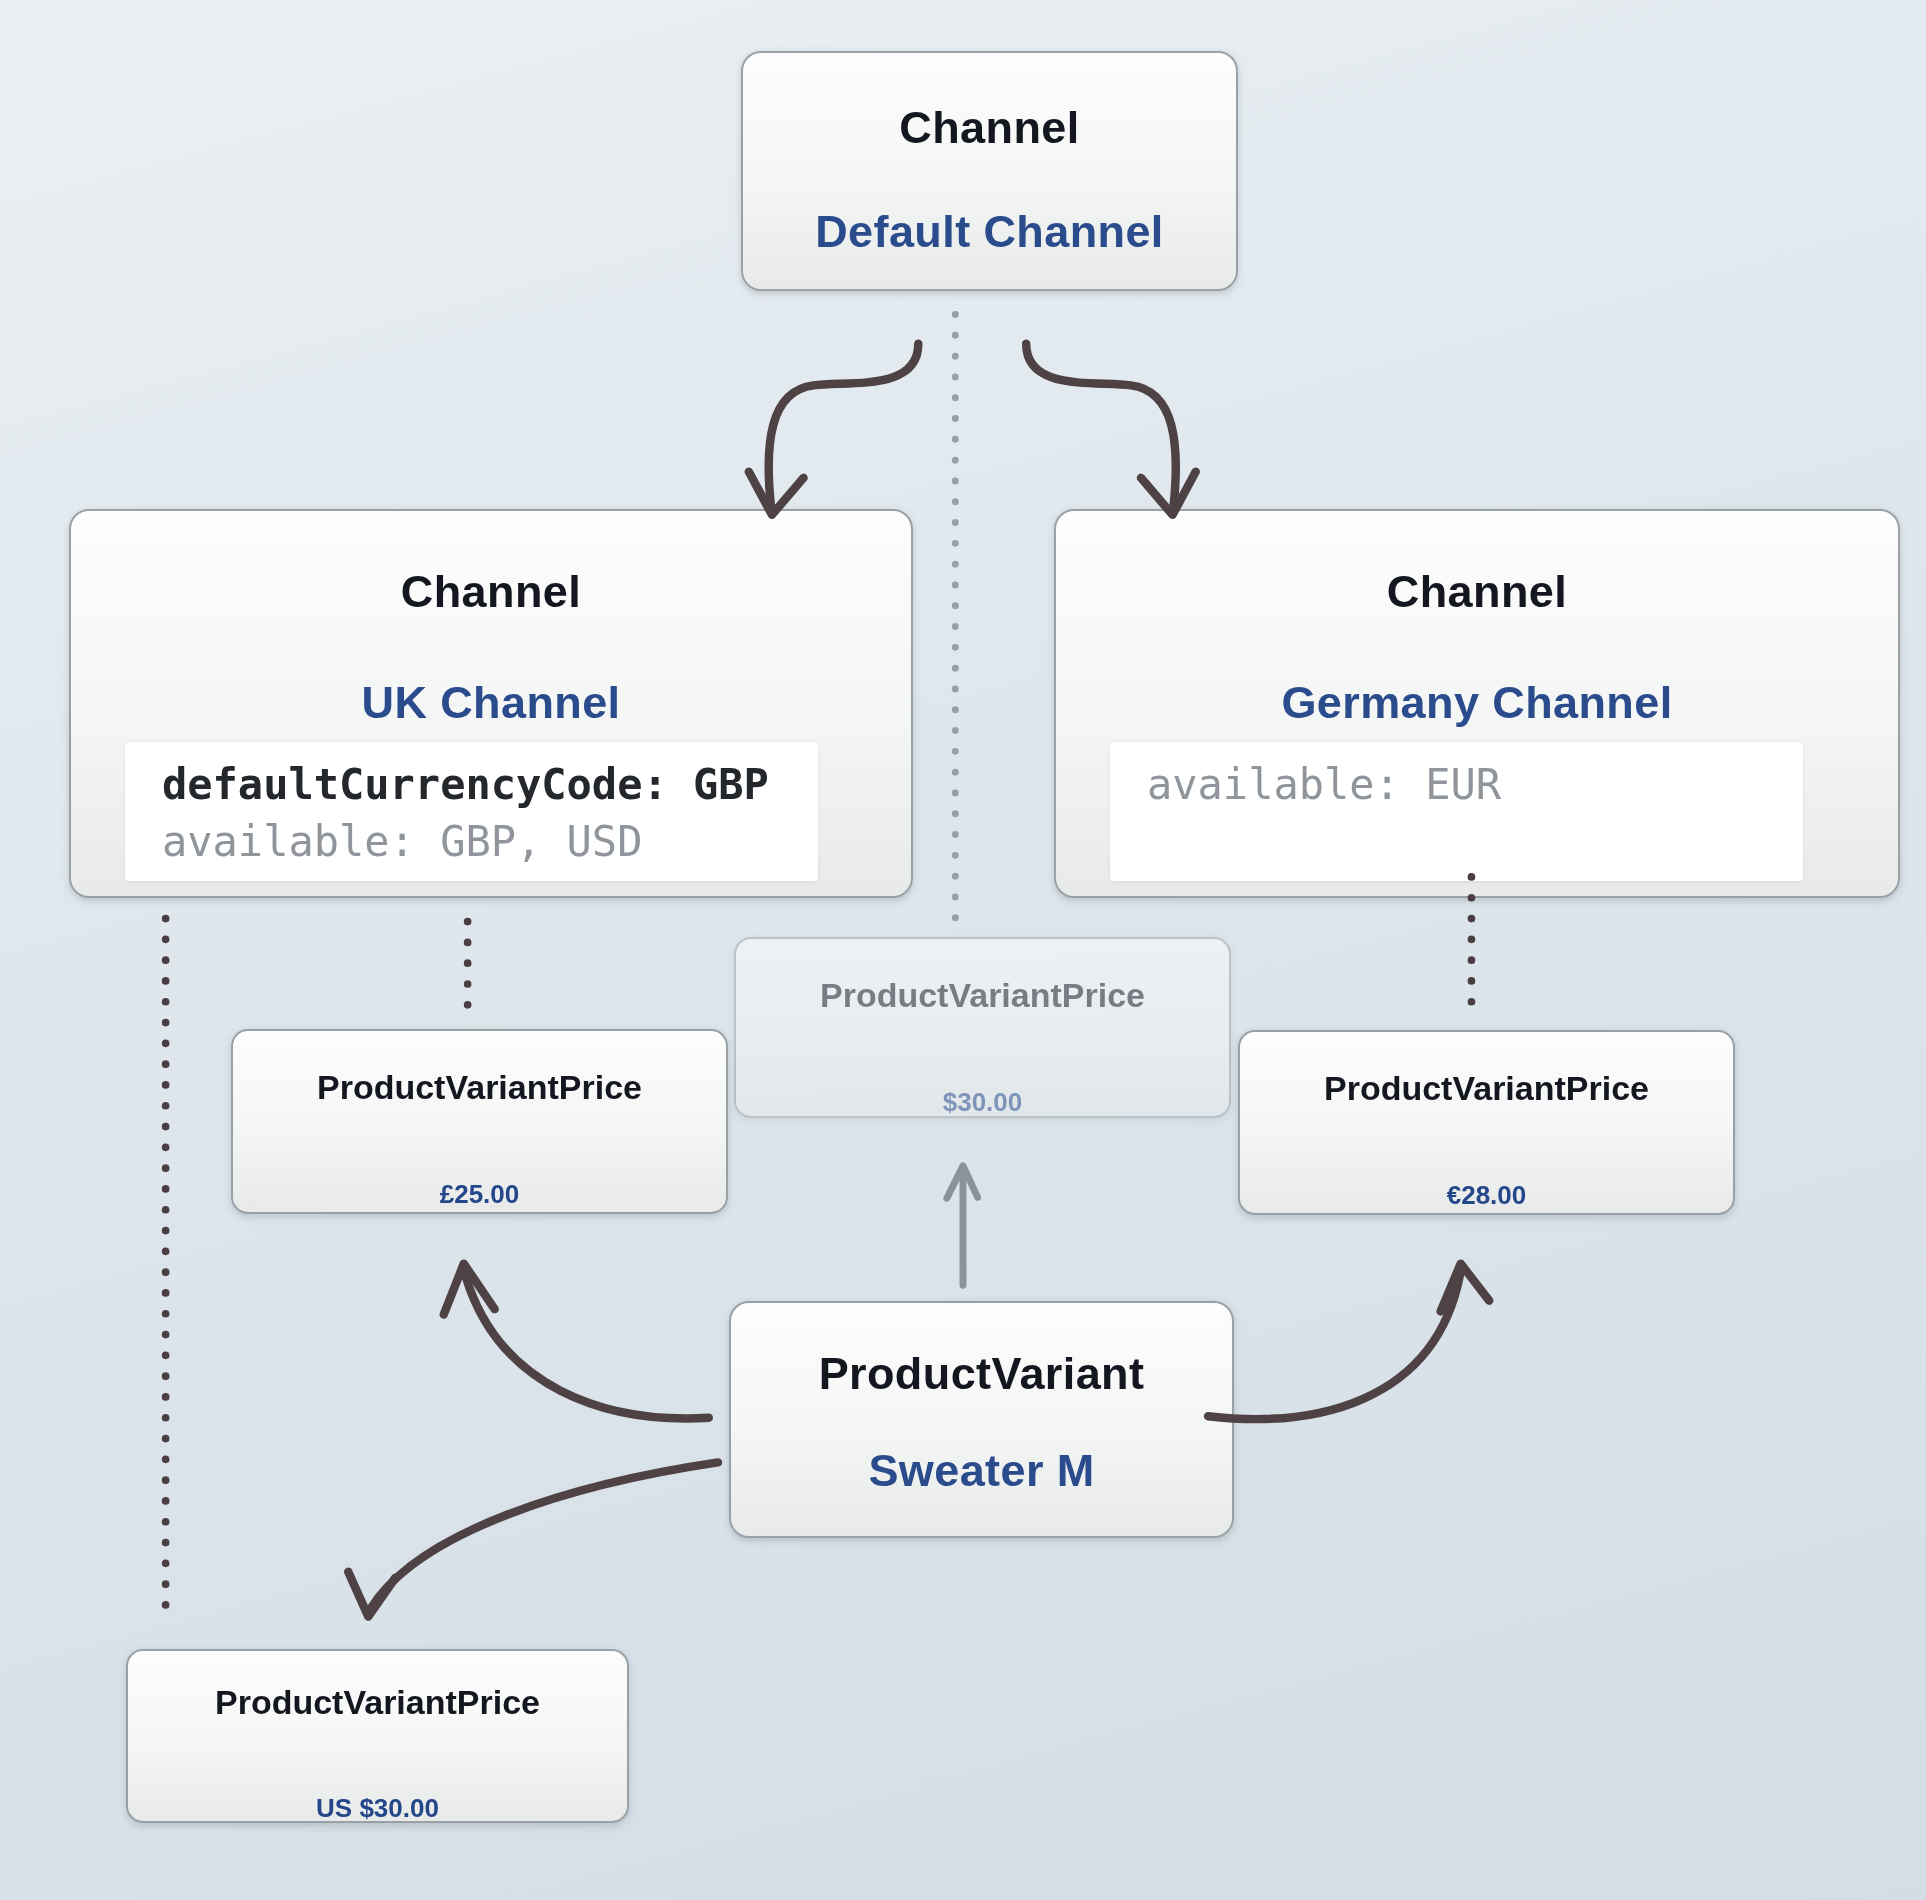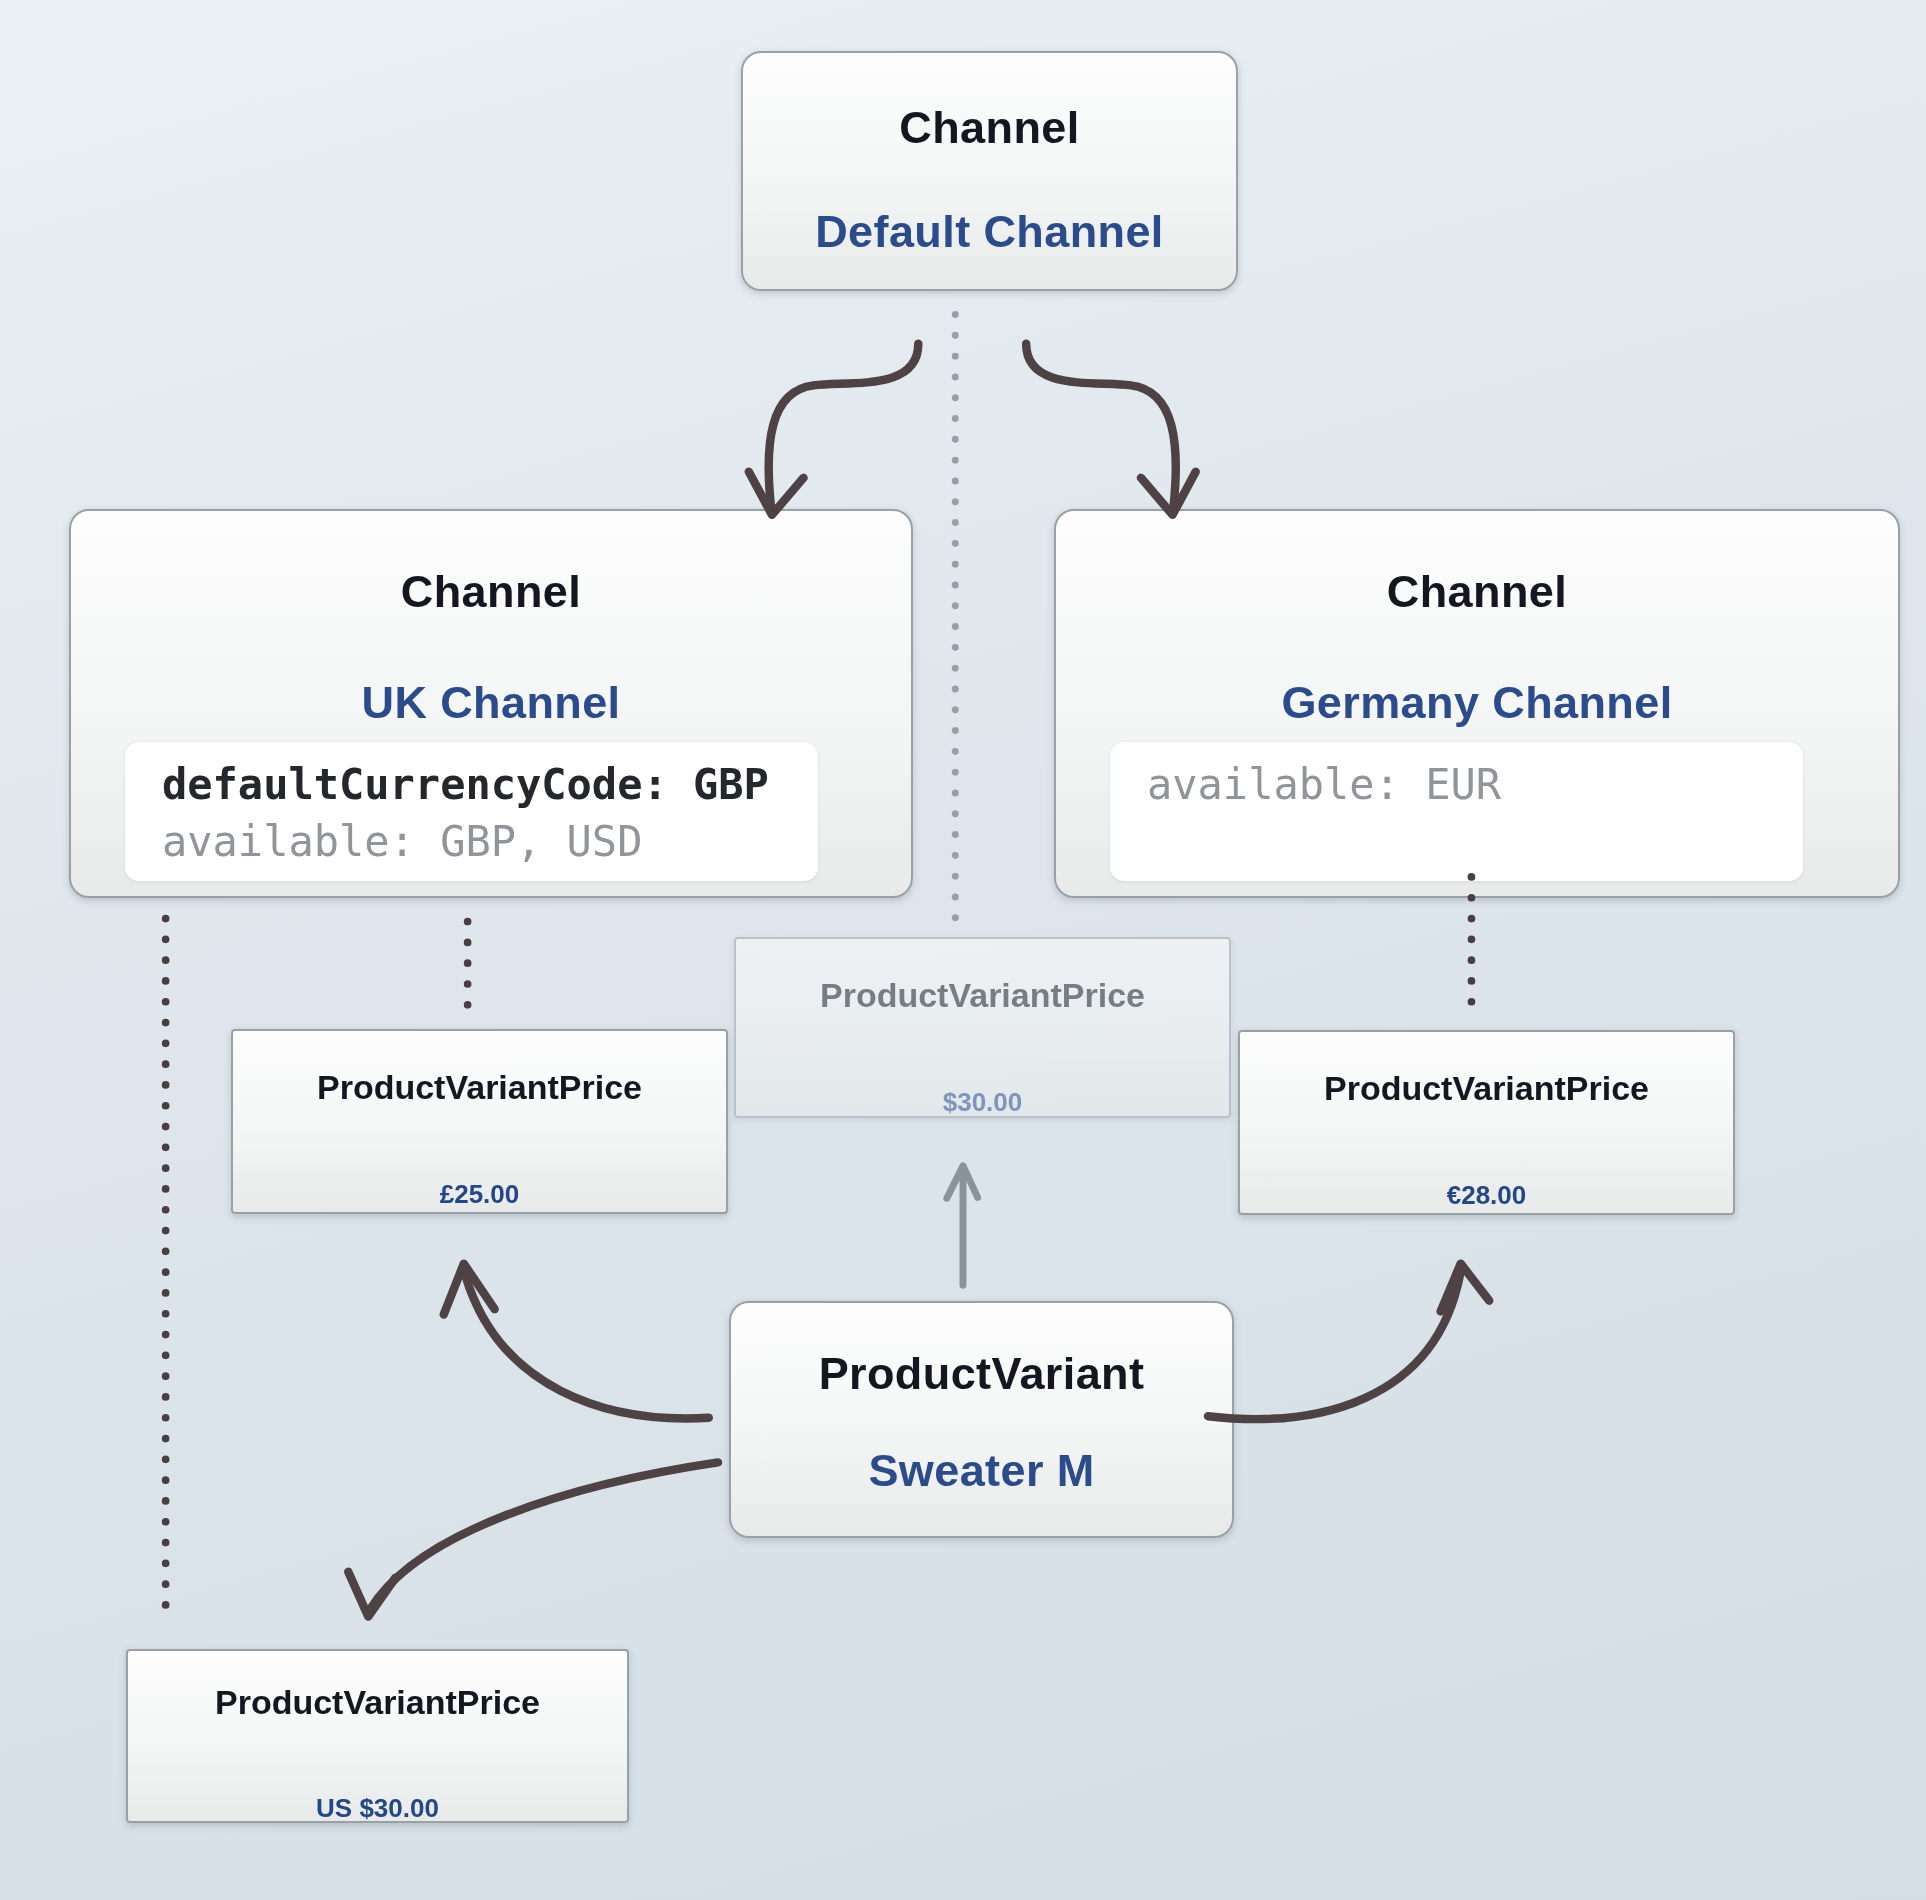--- a/index.html
+++ b/index.html
@@ -32,33 +32,33 @@
   #default-channel .t{top:49px;}
   #default-channel .n{top:153px;}
 
   
   #uk-channel{left:69px;top:509px;width:809px;height:385px;}
   #germany-channel{left:1054px;top:509px;width:811px;height:385px;}
   .channel-big .t{top:55px;}
   .channel-big .n{top:166px;}
   .code-block{
     position:absolute;left:54px;top:231px;width:693px;height:139px;
-    background:#ffffff;border-radius:14px;
+    background:#ffffff;border-radius:4px;
     box-sizing:border-box;padding:14px 0 0 37px;
     box-shadow:0 0.8px 3.1px rgba(120,130,140,0.18);
   }
   .code-line{
     font-family:"DejaVu Sans Mono", monospace;
     font-size:42px;line-height:57px;white-space:nowrap;
   }
   .code-primary{color:#24272b;font-weight:600;}
   .code-muted{color:#8f959a;font-weight:500;}
 
   
-  .price-box{border-radius:4px;border-width:2.3px;}
+  .price-box{border-radius:17px;border-width:2.3px;}
   .price-box .t{top:37px;}
   .price-box .v{top:108px;}
   #uk-price{left:231px;top:1029px;width:462px;height:181px;}
   #germany-price{left:1238px;top:1030px;width:462px;height:181px;}
   #usd-price{left:126px;top:1649px;width:468px;height:170px;}
   #usd-price .t{top:32px;}
   #usd-price .v{top:102px;}
   #default-price{left:734px;top:937px;width:462px;height:177px;}
   .ghost{opacity:0.5;}
 

